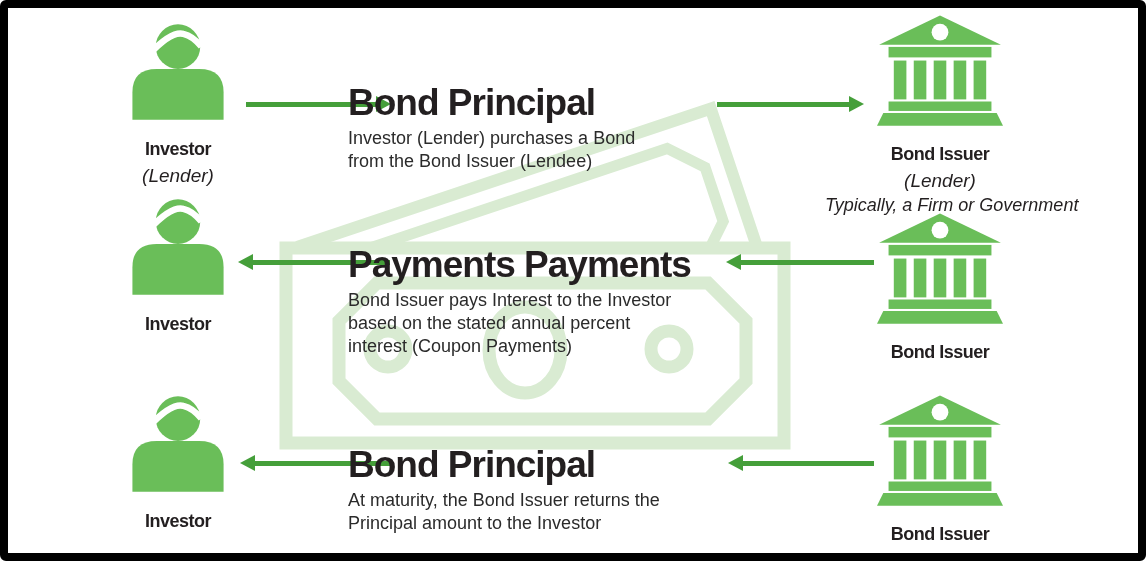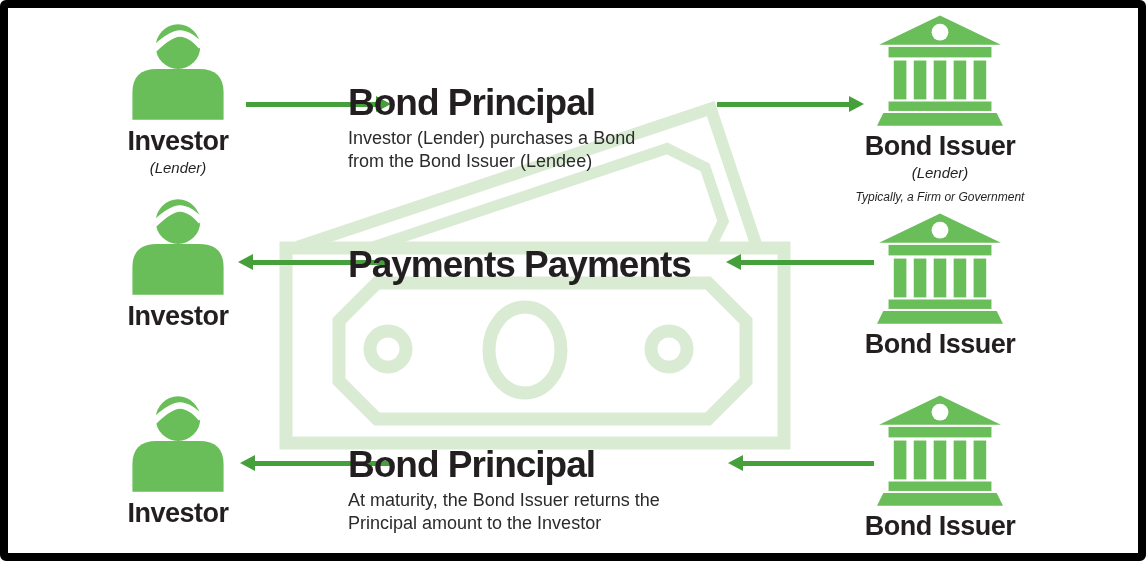--- a/index.html
+++ b/index.html
@@ -18,28 +18,28 @@
     border-radius:6px;
     background:#fff;
     overflow:hidden;
   }
   .wm{position:absolute;left:0;top:0;z-index:0;}
   .layer{position:absolute;inset:0;z-index:1;}
 
   .entity{position:absolute;text-align:center;}
   .entity svg{display:block;margin:0 auto;}
   .entity .label{
-    font-size:27px;font-weight:bold;color:var(--ink);
-    letter-spacing:-0.5px;line-height:29px;margin-top:6px;
+    font-size:18px;font-weight:bold;color:var(--ink);
+    letter-spacing:-0.5px;line-height:29px;margin-top:14px;
   }
   .entity .sublabel{
-    font-size:15px;font-style:italic;color:var(--ink);line-height:21px;margin-top:1px;
+    font-size:19px;font-style:italic;color:var(--ink);line-height:21px;margin-top:1px;
   }
   .entity .note{
-    font-size:12px;font-style:italic;color:var(--ink);line-height:17px;margin-top:6px;white-space:nowrap;
+    font-size:18px;font-style:italic;color:var(--ink);line-height:17px;margin-top:6px;white-space:nowrap;
   }
 
   .center-block{position:absolute;left:340px;width:450px;text-align:left;}
   .center-block .title{
     font-size:37px;font-weight:bold;color:var(--ink);
     letter-spacing:-1px;line-height:40px;
   }
   .center-block .desc{
     font-size:18px;color:#2b2b2b;line-height:23px;margin-top:4px;white-space:pre-line;
   }
@@ -124,20 +124,23 @@
       <div class="label">Investor</div>
     </div>
 
     <div class="arrow" style="left:230px;top:246px;width:152px;">
       <div class="head point-left"></div>
       <div class="shaft"></div>
     </div>
 
     <div class="center-block" style="top:237px;">
       <div class="title">Payments Payments</div>
+      <div class="desc">Bond Issuer pays Interest to the Investor
+based on the stated annual percent
+interest (Coupon Payments)</div>
     </div>
 
     <div class="arrow" style="left:718px;top:246px;width:148px;">
       <div class="head point-left"></div>
       <div class="shaft"></div>
     </div>
 
     <div class="entity" style="left:817px;top:204px;width:230px;">
       <svg width="126" height="112" viewBox="0 0 120 106">
         <polygon points="60,1 118,29 2,29" fill="var(--green-icon)"></polygon>

